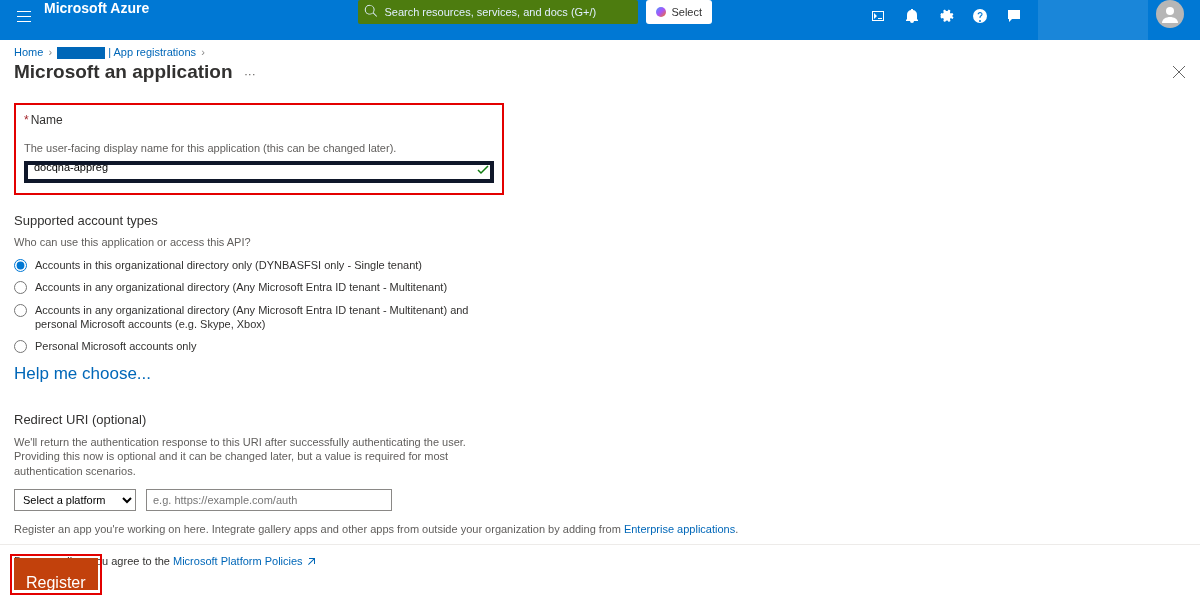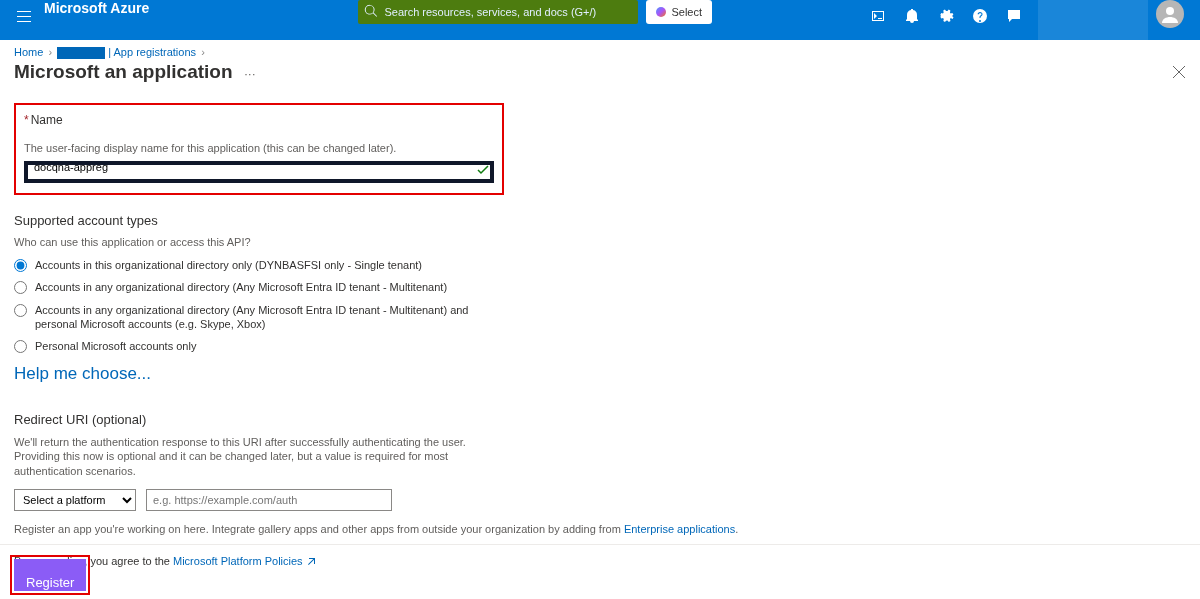--- a/index.html
+++ b/index.html
@@ -61,21 +61,21 @@
 
 .footer-note { position: absolute; bottom: 64px; left: 14px; font-size: 11px; color: #605e5c; }
 .footer-note a { color: #0067b8; text-decoration: none; }
 .hr { position: absolute; bottom: 54px; left: 0; right: 0; border-top: 1px solid #edebe9; }
 
 .policy { position: absolute; bottom: 32px; left: 14px; font-size: 11px; }
 .policy a { color: #0067b8; text-decoration: none; }
 .policy .ext { width: 10px; height: 10px; vertical-align: middle; fill: #0067b8; }
 
 .register-wrap { position: absolute; bottom: 4px; left: 10px; border: 2px solid #e30000; padding: 2px; }
-.register-btn { background: #8b5cf6; color: #fff; border: none; height: 22px; padding: 16px 12px; font-size: 13px; cursor: pointer; }
+.register-btn { background: #c2410c; color: #fff; border: none; height: 22px; padding: 16px 12px; font-size: 16px; cursor: pointer; }
 </style>
 </head>
 <body>
 
 <div class="topbar">
   <div class="hamburger">
     <svg viewBox="0 0 16 16">
         <path d="M1 3h14v1H1zm0 5h14v1H1zm0 5h14v1H1z"></path>
       </svg>
   </div>

